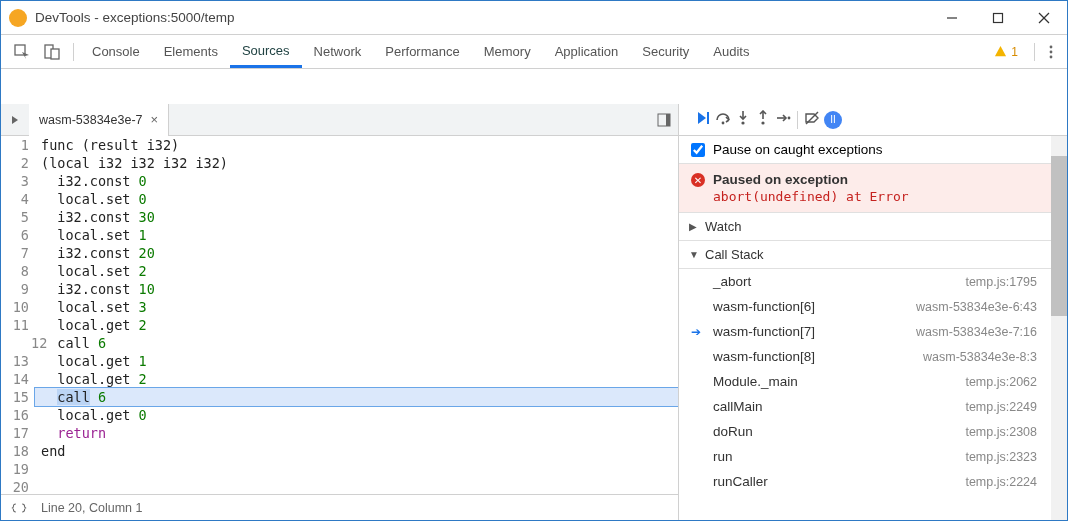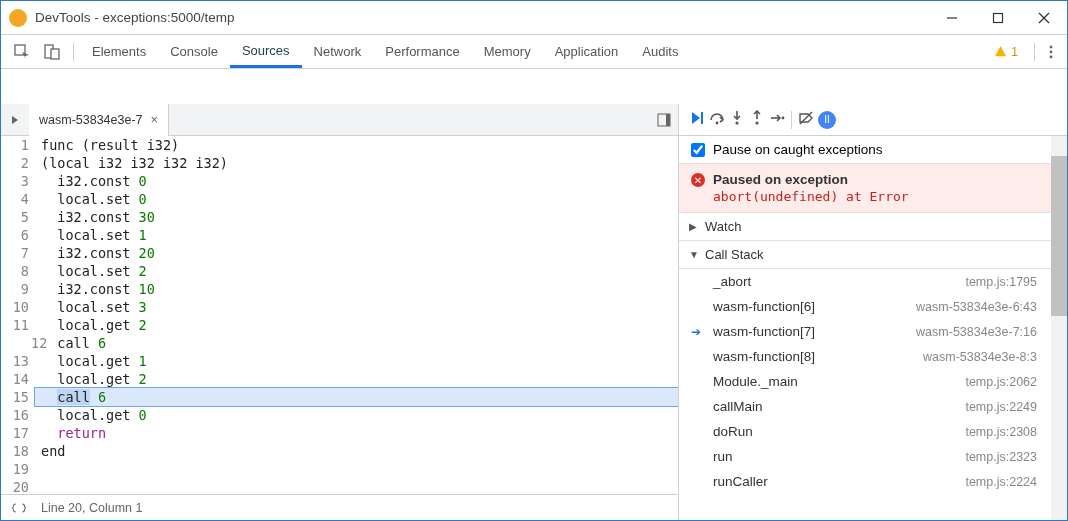--- a/index.html
+++ b/index.html
@@ -31,21 +31,21 @@
   .gut { width:34px; text-align:right; padding-right:6px; color:#888; background:#fff; user-select:none;}
   .code { flex:1; position:relative; }
   .codeline { white-space:pre; padding-left:6px; height:18px; }
   .codeline.hl { background:#dbe8fb; outline:1px solid #6aa6e8; }
   .kw { color:#9b2393; } 
   .num { color:#0b7a00; }
   .sel { background:#bcd5f5; }
   .statusbar { height:26px; border-top:1px solid #d0d0d0; display:flex; align-items:center; padding:0 10px; color:#666; gap:14px; font-size:12.5px;}
   .statusbar svg{width:16px;height:10px;}
   .right { width:388px; flex:0 0 388px; display:flex; flex-direction:column; background:#fff; }
-  .dbgtoolbar { height:32px; display:flex; align-items:center; gap:4px; padding:0 10px; border-bottom:1px solid #d0d0d0; }
+  .dbgtoolbar { height:32px; display:flex; align-items:center; gap:4px; padding:0 16px; border-bottom:1px solid #d0d0d0; }
   .dbgtoolbar svg{ width:16px; height:16px; }
   .dbgtoolbar .dim{ color:#888;}
   .dbgtoolbar .vline{ width:1px; height:18px; background:#d0d0d0; margin:0 2px;}
   .dbgtoolbar .pill{ width:18px;height:18px;border-radius:50%;background:#4285f4;display:flex;align-items:center;justify-content:center;color:#fff;font-size:10px;}
   .section { border-bottom:1px solid #e0e0e0; }
   .section.checkbox { padding:6px 12px; display:flex; align-items:center; gap:8px; font-size:13.5px;}
   .section.checkbox input{ width:14px;height:14px;}
   .paused { background:#fdecea; padding:8px 14px 8px 34px; position:relative; }
   .paused .ico { position:absolute; left:12px; top:9px; width:14px;height:14px; background:#d93025; border-radius:50%; color:#fff; font-size:10px; display:flex;align-items:center;justify-content:center;}
   .paused .ptitle{ color:#333; font-weight:600; font-size:13.5px;}
@@ -95,27 +95,28 @@
       </svg>
     </div>
   <div class="ticon">
       <svg viewBox="0 0 16 16">
         <rect x="1" y="1" width="8" height="13" fill="none" stroke="#666" stroke-width="1.3"></rect>
         <rect x="7" y="5" width="8" height="10" fill="#fff" stroke="#666" stroke-width="1.3"></rect>
       </svg>
     </div>
   <div class="sep"></div>
   <div id="tabs-host" style="display: flex;">
+      <div class="tab">Console</div>
       <div class="tab">Elements</div>
-      <div class="tab">Console</div>
       <div class="tab active">Sources</div>
       <div class="tab">Network</div>
       <div class="tab">Performance</div>
       <div class="tab">Memory</div>
       <div class="tab">Application</div>
+      <div class="tab">Security</div>
       <div class="tab">Audits</div>
     </div>
   <div class="spacer"></div>
   <div class="warn">
     <svg viewBox="0 0 14 14">
         <path d="M7 1 L13 12 H1 Z" fill="#f4b400"></path>
       </svg>
     <span>1</span>
   </div>
   <div class="sep"></div>

